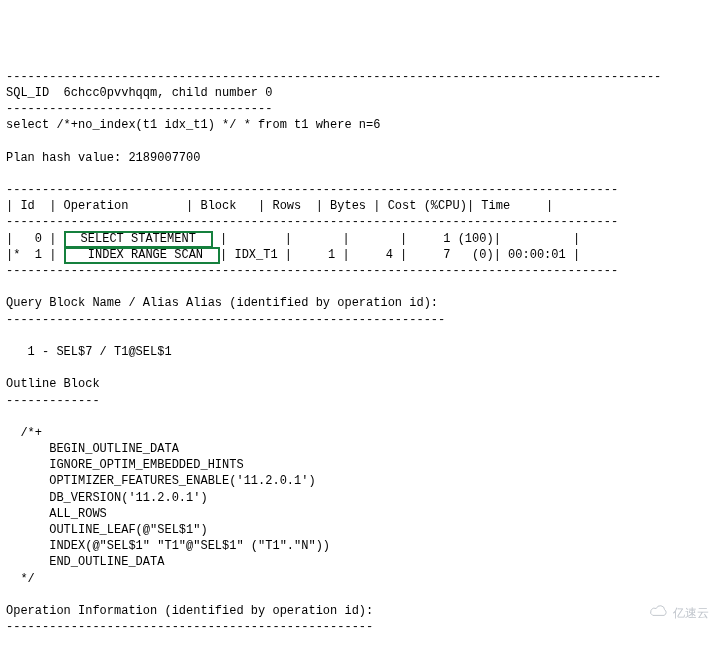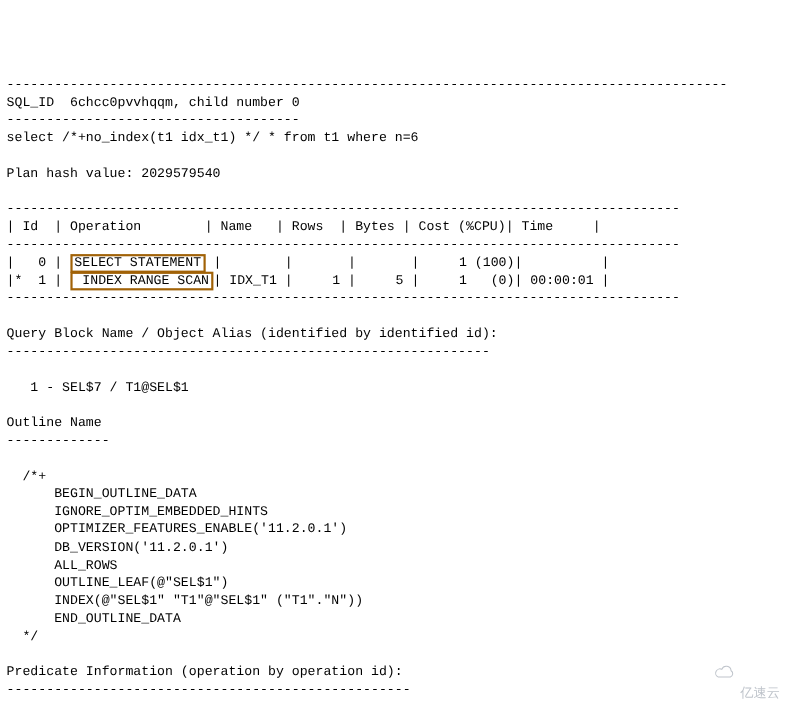--- a/index.html
+++ b/index.html
@@ -9,81 +9,81 @@
       background: #ffffff;
       color: #000000;
       margin: 0;
       padding: 4px 6px;
       width: 717px;
       box-sizing: border-box;
       white-space: pre;
     }
     .highlight-box {
       display: inline-block;
-      border: 2px solid #a16207;
-      padding: 0 2px;
+      border: 2px solid #15803d;
+      padding: 0 15px;
       margin: -2px 0;
       vertical-align: baseline;
       line-height: 1.1;
     }
     .watermark {
       position: absolute;
       right: 8px;
       bottom: 16px;
       color: #bfc4cb;
       font-family: Arial, sans-serif;
       font-size: 12px;
       display: flex;
-      align-items: flex-end;
+      align-items: center;
       gap: 4px;
     }
     .watermark svg {
       width: 20px;
       height: 14px;
     }
   </style>
 </head>
 <body>
 
 
 
 <span>-------------------------------------------------------------------------------------------</span>
 <span>SQL_ID  6chcc0pvvhqqm, child number 0</span>
 <span>-------------------------------------</span>
 <span>select /*+no_index(t1 idx_t1) */ * from t1 where n=6</span>
 
-<span>Plan hash value: 2029579540</span>
+<span>Plan hash value: 2189007700</span>
 
 <span>-------------------------------------------------------------------------------------</span>
-<span>| Id  | Operation        | Name   | Rows  | Bytes | Cost (%CPU)| Time     |</span>
+<span>| Id  | Operation        | Block   | Rows  | Bytes | Cost (%CPU)| Time     |</span>
 <span>-------------------------------------------------------------------------------------</span>
 <span>|   0 | </span><span class="highlight-box">SELECT STATEMENT</span> <span>|        |       |       |     1 (100)|          |</span>
-<span>|*  1 | </span><span class="highlight-box"> INDEX RANGE SCAN</span><span>| IDX_T1 |     1 |     5 |     1   (0)| 00:00:01 |</span>
+<span>|*  1 | </span><span class="highlight-box"> INDEX RANGE SCAN</span><span>| IDX_T1 |     1 |     4 |     7   (0)| 00:00:01 |</span>
 <span>-------------------------------------------------------------------------------------</span>
 
-<span>Query Block Name / Object Alias (identified by identified id):</span>
+<span>Query Block Name / Alias Alias (identified by operation id):</span>
 <span>-------------------------------------------------------------</span>
 
 <span>   1 - SEL$7 / T1@SEL$1</span>
 
-<span>Outline Name</span>
+<span>Outline Block</span>
 <span>-------------</span>
 
 <span>  /*+</span>
 <span>      BEGIN_OUTLINE_DATA</span>
 <span>      IGNORE_OPTIM_EMBEDDED_HINTS</span>
 <span>      OPTIMIZER_FEATURES_ENABLE('11.2.0.1')</span>
 <span>      DB_VERSION('11.2.0.1')</span>
 <span>      ALL_ROWS</span>
 <span>      OUTLINE_LEAF(@"SEL$1")</span>
 <span>      INDEX(@"SEL$1" "T1"@"SEL$1" ("T1"."N"))</span>
 <span>      END_OUTLINE_DATA</span>
 <span>  */</span>
 
-<span>Predicate Information (operation by operation id):</span>
+<span>Operation Information (identified by operation id):</span>
 <span>---------------------------------------------------</span>
 
 <span>   1 - access("N"=1)</span>
 
 
 
 
 
 
 

